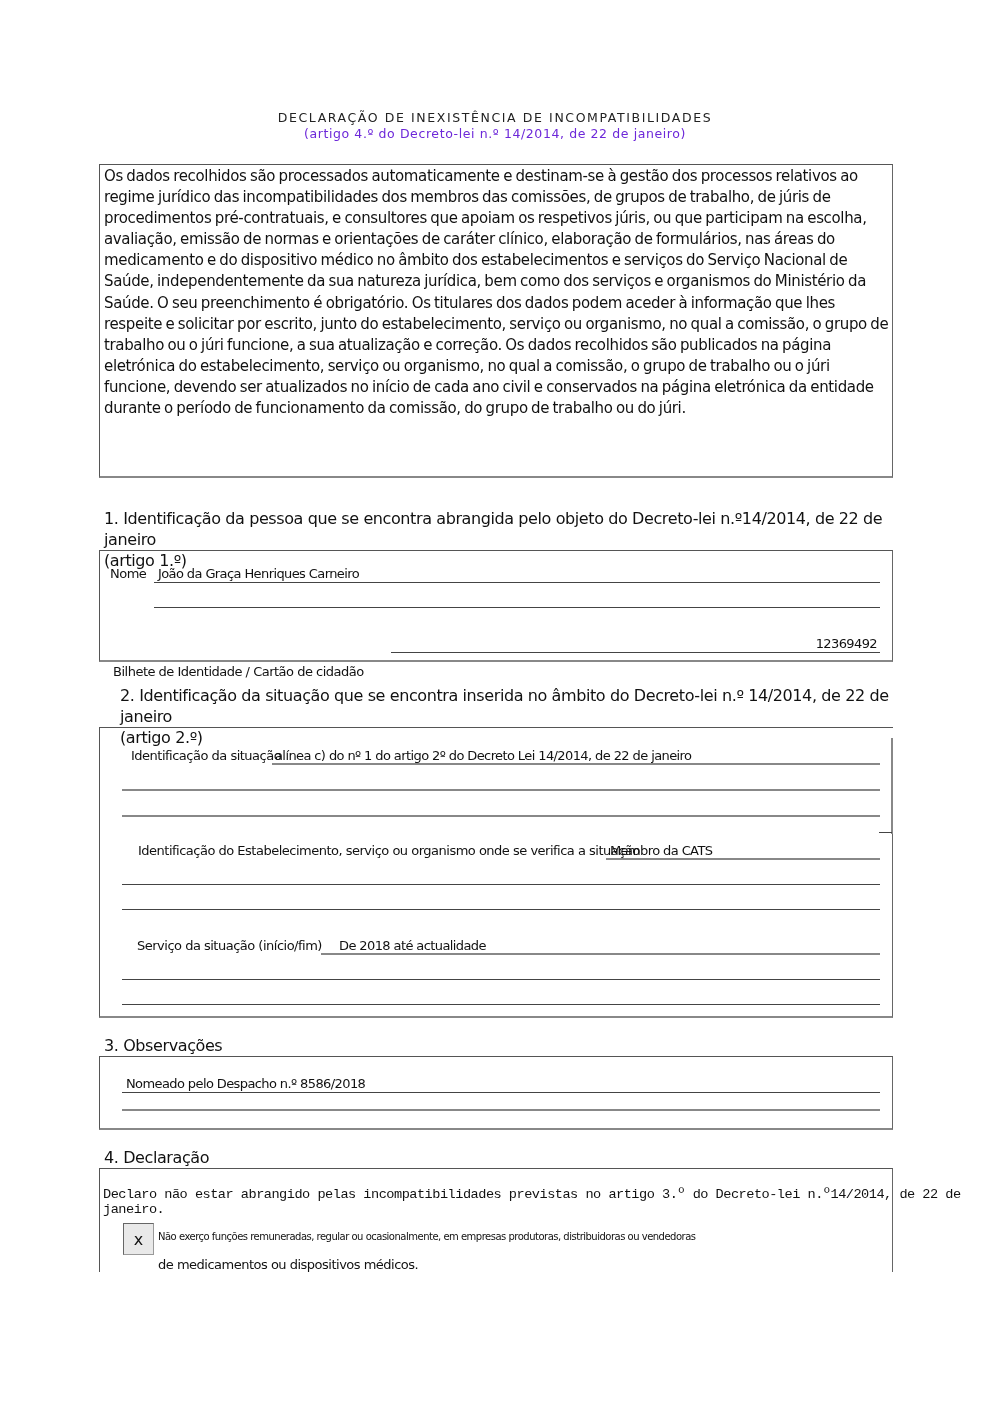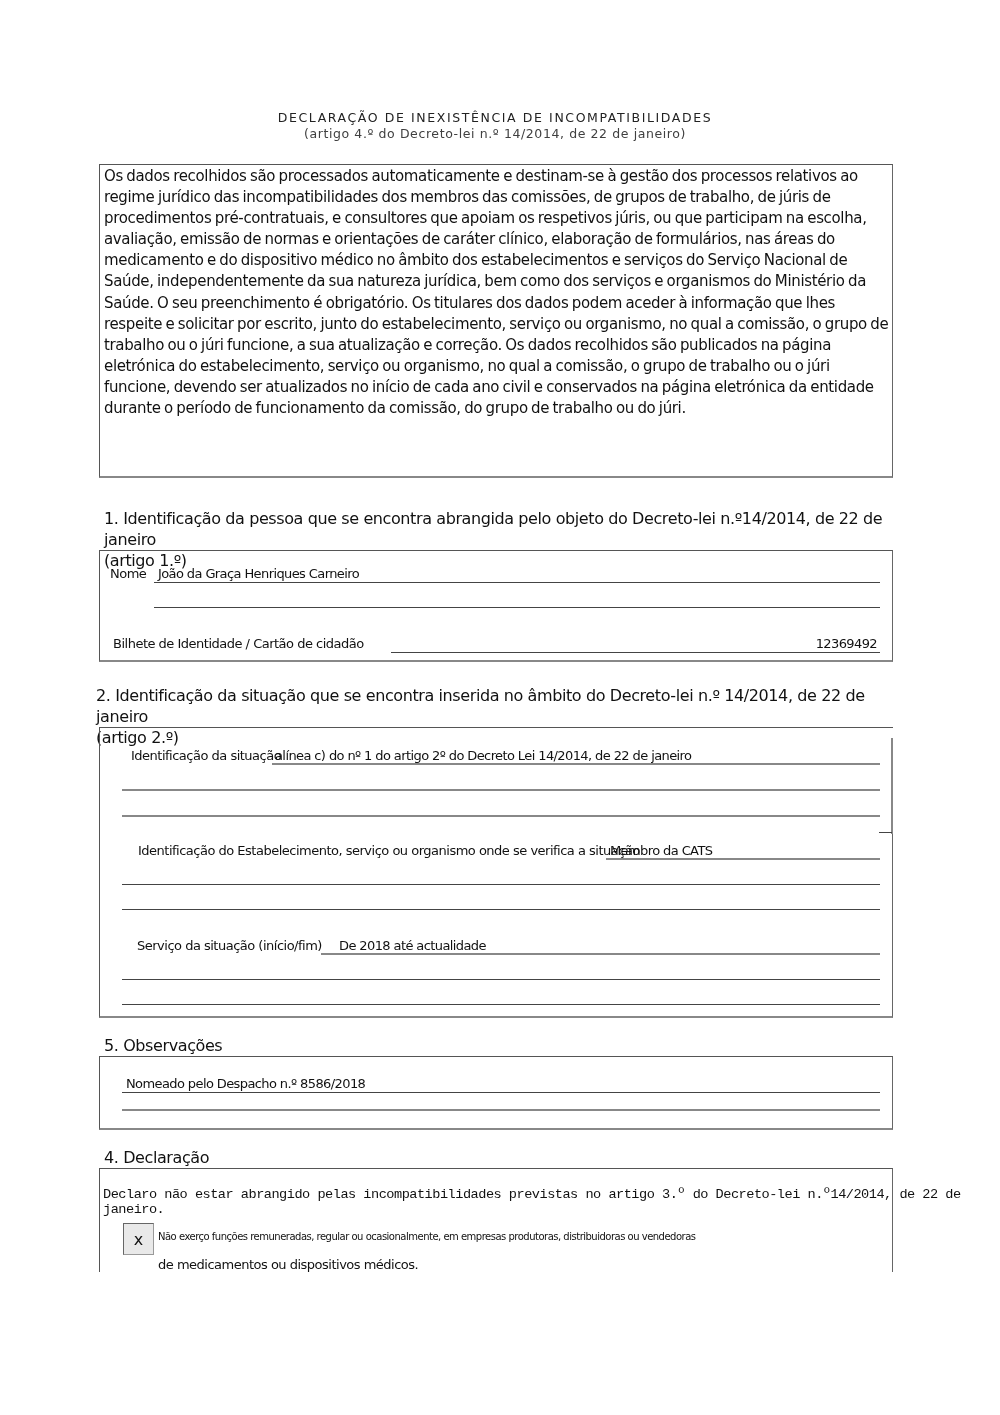--- a/index.html
+++ b/index.html
@@ -1,35 +1,35 @@
 <!DOCTYPE html>
 <html><head>
 <meta charset="utf-8">
 <style>
   html, body { margin: 0; padding: 0; background: #ffffff; }
   body { width: 1000px; height: 1415px; position: relative; overflow: hidden;
          font-family: "DejaVu Sans", sans-serif; color: #111; }
   .abs { position: absolute; }
   .title1 { left: 0; width: 990px; top: 110px; text-align: center; font-size: 12.5px; letter-spacing: 1.6px; color: #222; }
-  .title2 { left: 0; width: 990px; top: 126px; text-align: center; font-size: 12.5px; letter-spacing: 0.6px; color: #404040; }
+  .title2 { left: 0; width: 990px; top: 126px; text-align: center; font-size: 12.5px; letter-spacing: 0.6px; color: #6d28d9; }
 
   .box { border: 1px solid #555; box-sizing: border-box; border-bottom: 2px solid #888; border-right: 1px solid #666; }
   .intro-box { left: 99px; top: 164px; width: 794px; height: 314px; }
   .intro-text { left: 104px; top: 166px; width: 790px; font-size: 15px; line-height: 21.1px; letter-spacing: -0.35px; word-spacing: -1px; }
 
   .sec-head { font-size: 16px; letter-spacing: -0.4px; line-height: 21px; }
   .s1-head { left: 104px; top: 508px; width: 800px; }
   .s1-box { left: 99px; top: 550px; width: 794px; height: 112px; }
 
   .lbl { font-size: 13px; letter-spacing: -0.5px; }
   .val { font-size: 13px; letter-spacing: -0.6px; }
   .line { height: 0; border-top: 1px solid #444; }
   .line-g { height: 0; border-top: 2px solid #888; }
 
-  .s2-head { left: 96px; top: 685px; width: 800px; }
+  .s2-head { left: 120px; top: 685px; width: 800px; }
   .s2-topline { left: 99px; top: 727px; width: 794px; border-top: 1px solid #555; }
   .s2-box { left: 99px; top: 738px; width: 794px; height: 280px; border-top: none; }
   .s2-leftedge { left: 99px; top: 727px; height: 12px; border-left: 1px solid #555; }
 
   .s3-head { left: 104px; top: 1035px; }
   .s3-box { left: 99px; top: 1056px; width: 794px; height: 74px; }
 
   .s4-head { left: 104px; top: 1147px; }
   .s4-box { left: 99px; top: 1168px; width: 794px; height: 104px; border-bottom: none; }
   .s4-text { left: 103px; top: 1187px; font-size: 13.6px; letter-spacing: -0.5px; font-family: Liberation Mono, monospace; }
@@ -50,21 +50,21 @@
 
 <div class="abs sec-head s1-head">
   <div>1. Identificação da pessoa que se encontra abrangida pelo objeto do Decreto-lei n.º14/2014, de 22 de janeiro</div>
   <div>(artigo 1.º)</div>
 </div>
 <div class="abs box s1-box"></div>
 <div class="abs lbl" style="left:110px; top:566px;">Nome</div>
 <div class="abs val" style="left:158px; top:566px;text-align:center;">João da Graça Henriques Carneiro</div>
 <div class="abs line" style="left:154px; top:582px; width:726px;"></div>
 <div class="abs line" style="left:154px; top:607px; width:726px;"></div>
-<div class="abs lbl" style="left:113px; top:636px;">Bilhete de Identidade / Cartão de cidadão</div>
+<div class="abs lbl" style="left:113px; top:664px;">Bilhete de Identidade / Cartão de cidadão</div>
 <div class="abs val" style="left:700px; width:177px; top:636px; text-align:right;">12369492</div>
 <div class="abs line" style="left:391px; top:652px; width:489px;"></div>
 
 <div class="abs sec-head s2-head">
   <div>2. Identificação da situação que se encontra inserida no âmbito do Decreto-lei n.º 14/2014, de 22 de janeiro</div>
   <div>(artigo 2.º)</div>
 </div>
 <div class="abs s2-topline"></div>
 <div class="abs s2-leftedge"></div>
 <div class="abs box s2-box"></div>
@@ -82,21 +82,21 @@
 <div class="abs line-g" style="left:606px; top:858px; width:274px;"></div>
 <div class="abs line" style="left:122px; top:884px; width:758px;"></div>
 <div class="abs line" style="left:122px; top:909px; width:758px;"></div>
 
 <div class="abs lbl" style="left:137px; top:938px;">Serviço da situação (início/fim)</div>
 <div class="abs val" style="left:327px; top:938px;margin-left:12px;">De 2018 até actualidade</div>
 <div class="abs line-g" style="left:321px; top:953px; width:559px;"></div>
 <div class="abs line" style="left:122px; top:979px; width:758px;"></div>
 <div class="abs line" style="left:122px; top:1004px; width:758px;"></div>
 
-<div class="abs sec-head s3-head">5. Observações</div>
+<div class="abs sec-head s3-head">3. Observações</div>
 <div class="abs box s3-box"></div>
 <div class="abs val" style="left:126px; top:1076px;">Nomeado pelo Despacho n.º 8586/2018</div>
 <div class="abs line" style="left:122px; top:1092px; width:758px;"></div>
 <div class="abs line-g" style="left:122px; top:1109px; width:758px;"></div>
 
 <div class="abs sec-head s4-head">4. Declaração</div>
 <div class="abs box s4-box"></div>
 <div class="abs s4-text">Declaro não estar abrangido pelas incompatibilidades previstas no artigo 3.º do Decreto-lei n.º14/2014, de 22 de janeiro.</div>
 <div class="abs checkbox">
   <span>x</span>

